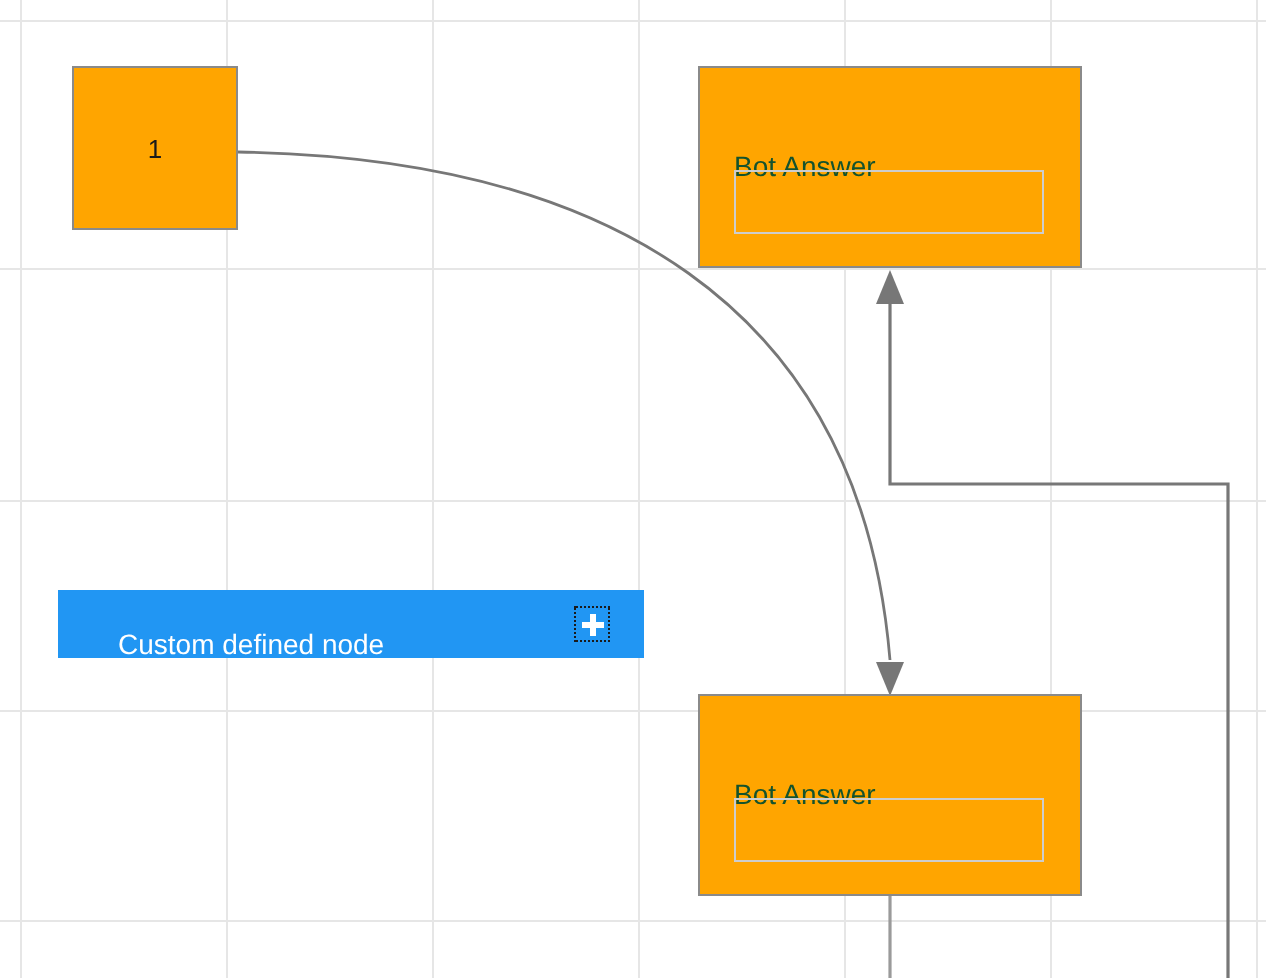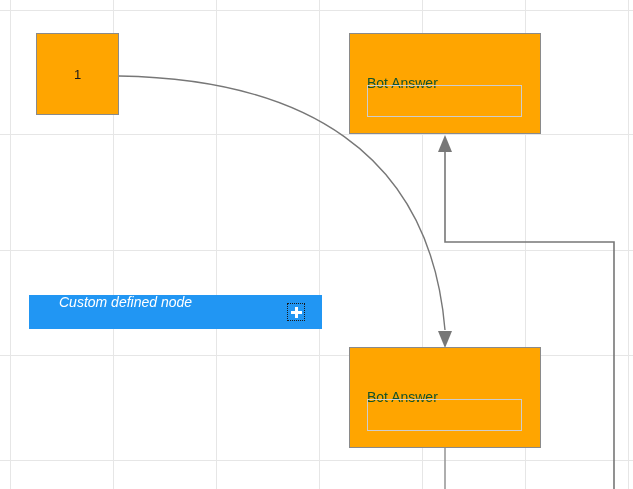--- a/index.html
+++ b/index.html
@@ -82,23 +82,22 @@
     box-sizing: border-box;
     border: 1px solid #cdcdcd;
     background: transparent;
   }
   
   .palette-item {
     position: absolute;
     box-sizing: border-box;
     background: #2196f3;
     display: flex;
-    align-items: flex-start;
+    align-items: flex-end;
     color: #ffffff;
-    font-style: italic;
   }
   .palette-item-label {
     font-size: 14px;
     margin-left: 30px;
     line-height: 1;
     white-space: nowrap;
   }
   .palette-add {
     position: absolute;
     right: 17px;

